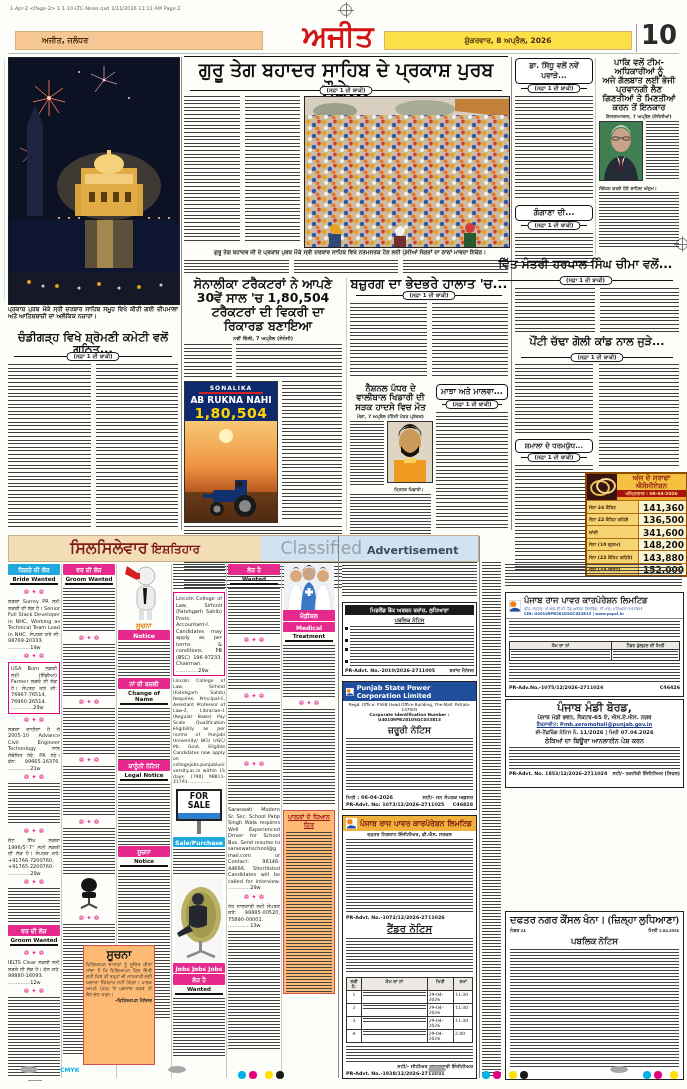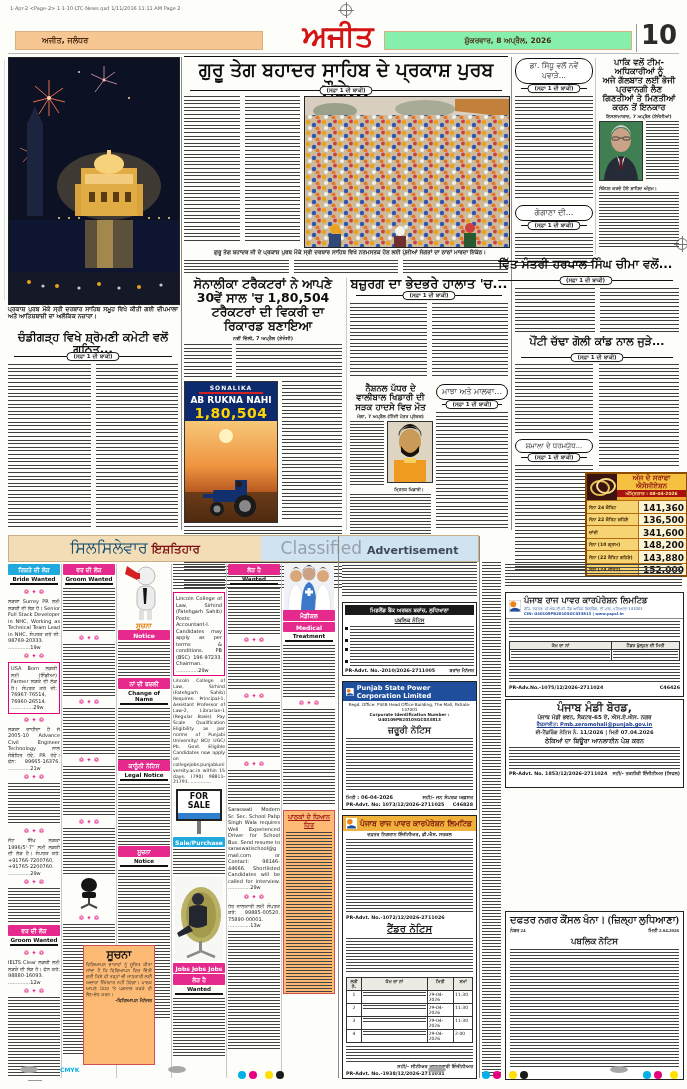--- a/index.html
+++ b/index.html
@@ -9,21 +9,21 @@
   
   .fill{background-image:repeating-linear-gradient(180deg,#3f3f3f 0,#3f3f3f 1px,transparent 1px,transparent 3.6px);}
   .fill.fine{background-image:repeating-linear-gradient(180deg,#444 0,#444 1px,transparent 1px,transparent 3px);}
   .cols{display:flex;gap:5px;}
   .col{flex:1;}
   .hl{font-weight:bold;color:#0d0d0d;line-height:1.08;}
   .ctr{text-align:center;}
   .cont{height:0;border-top:1.6px solid #111;position:relative;margin:4px 6px 7px 6px;}
   .cont>span{position:absolute;left:50%;top:0;transform:translate(-50%,-55%);background:#fff;
              border:1px solid #111;border-radius:8px;padding:0 6px;font-size:5.5px;font-weight:bold;white-space:nowrap;}
-  .roundhl{border:1.5px solid #111;border-radius:12px;padding:2px 4px;font-weight:normal;text-align:center;background:#fff;}
+  .roundhl{border:1.5px solid #111;border-radius:4px;padding:2px 4px;font-weight:bold;text-align:center;background:#fff;}
   .cap{font-weight:bold;font-size:6px;line-height:1.15;text-align:justify;color:#111;}
   .chead{color:#fff;text-align:center;font-weight:bold;font-size:6px;padding:1.5px 1px;border-radius:1px;}
   .cyan{background:#1fa9dd;} .mag{background:#e62a8d;}
   .chead-en{font-weight:bold;font-size:5.6px;text-align:center;border-bottom:2px solid #111;padding-bottom:1px;margin:1px 2px 3px 2px;color:#111;}
   .orn{color:#e62a8d;text-align:center;font-size:6.5px;line-height:8px;margin:2px 0;}
   .adtxt{font-size:5px;line-height:1.3;text-align:justify;color:#1c1c1c;word-break:break-word;}
   .vr{border-left:1px solid #8a8a8a;width:0;}
   .hairline{border-left:1px solid #c9c9c9;width:0;}
   .box{border:1px solid #222;background:#fff;}
   .cream{background:#fdba74;border:1.5px solid #d05050;}
@@ -49,21 +49,21 @@
 
   <div class="abs" style="left:10px;top:5px;font-size:5px;color:#666;white-space:nowrap;">1-Apr-2 &lt;Page-2&gt; 1-1-10-LTC-News.qxd  1/11/2016  11:11 AM  Page 2</div>
   <div class="abs regmark" style="left:340px;top:4px;"></div>
   <div class="abs regmark" style="left:676px;top:226px;"></div>
   <div class="abs" style="left:4px;top:60px;width:0;height:240px;border-left:1px solid #ddd;"></div>
 
   <div class="abs" style="left:15px;top:31px;width:246px;height:17px;background:#f6c693;border:1px solid #d8b07e;display:flex;align-items:center;">
     <span style="font-size:8px;font-weight:bold;color:#4a2c10;padding-left:26px;">ਅਜੀਤ, ਜਲੰਧਰ</span>
   </div>
   <div class="abs" style="left:293px;top:22px;width:90px;text-align:center;font-size:29px;font-weight:bold;color:#d41414;line-height:1;">ਅਜੀਤ</div>
-  <div class="abs" style="left:384px;top:31px;width:246px;height:17px;background:#86efac;border:1px solid #d8b07e;display:flex;align-items:center;justify-content:center;">
+  <div class="abs" style="left:384px;top:31px;width:246px;height:17px;background:#fde047;border:1px solid #d8b07e;display:flex;align-items:center;justify-content:center;">
     <span style="font-size:7.5px;font-weight:bold;color:#4a2c10;">ਸ਼ੁੱਕਰਵਾਰ, 8 ਅਪ੍ਰੈਲ, 2026</span>
   </div>
   <div class="abs" style="left:636px;top:24px;width:0;height:28px;border-left:1px solid #999;"></div>
   <div class="abs" style="left:641px;top:20px;font-size:26px;font-weight:bold;color:#2b2b2b;">10</div>
   <div class="abs" style="left:8px;top:53px;width:671px;border-top:1px solid #bbb;"></div>
 
   <div class="abs vr" style="left:181px;top:57px;height:473px;"></div>
   <div class="abs vr" style="left:511px;top:57px;height:473px;"></div>
   <div class="abs hairline" style="left:346px;top:278px;height:252px;"></div>
   <div class="abs hairline" style="left:595px;top:58px;height:196px;"></div>
@@ -371,21 +371,21 @@
         <div class="gv">143,880</div>
       </div>
     <div class="goldrow">
         <div class="gl">ਸੋਨਾ (24 ਕੈਰਿਟ)</div>
         <div class="gv">152,000</div>
       </div>
   </div>
 
   <div class="abs" style="left:8px;top:535px;width:469px;height:25px;display:flex;border:1px solid #c8b088;">
     <div style="width:252px;background:#f2ddb6;display:flex;align-items:baseline;justify-content:center;gap:4px;padding-top:2px;">
-      <span style="font-size:16px;font-weight:normal;color:#0c4a6e;">ਸਿਲਸਿਲੇਵਾਰ</span>
+      <span style="font-size:16px;font-weight:bold;color:#7f1d1d;">ਸਿਲਸਿਲੇਵਾਰ</span>
       <span style="font-size:12px;font-weight:bold;color:#7c1212;">ਇਸ਼ਤਿਹਾਰ</span>
     </div>
     <div style="flex:1;background:#cfe3f1;display:flex;align-items:baseline;justify-content:center;gap:5px;padding-top:2px;">
       <span style="font-size:17px;color:#98a0ab;">Classified</span>
       <span style="font-size:11px;font-weight:bold;color:#3f4a56;">Advertisement</span>
     </div>
   </div>
 
   <div class="abs hairline" style="left:61px;top:564px;height:514px;"></div>
   <div class="abs hairline" style="left:116px;top:564px;height:514px;"></div>

